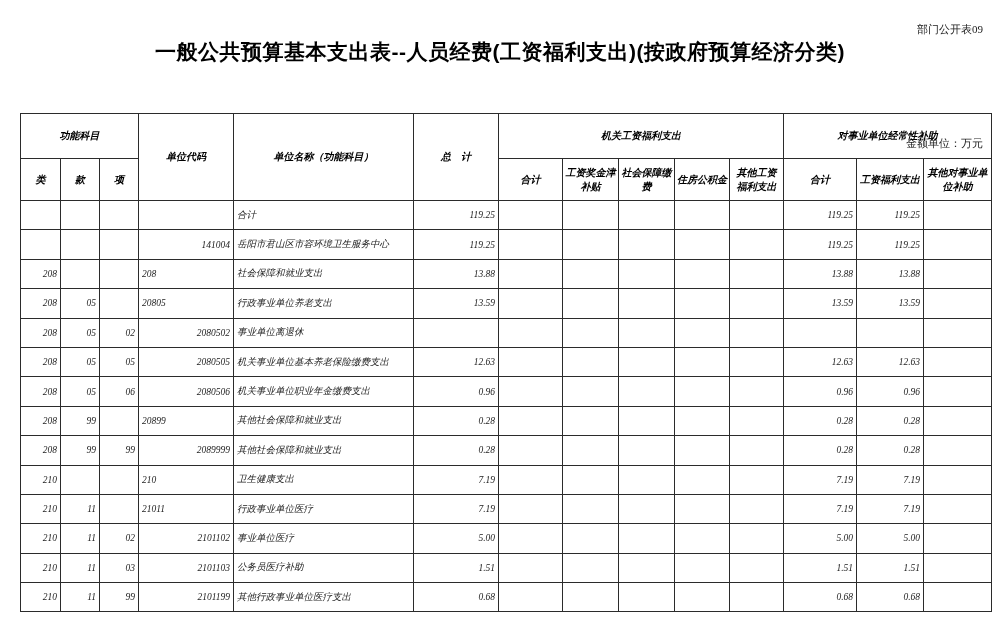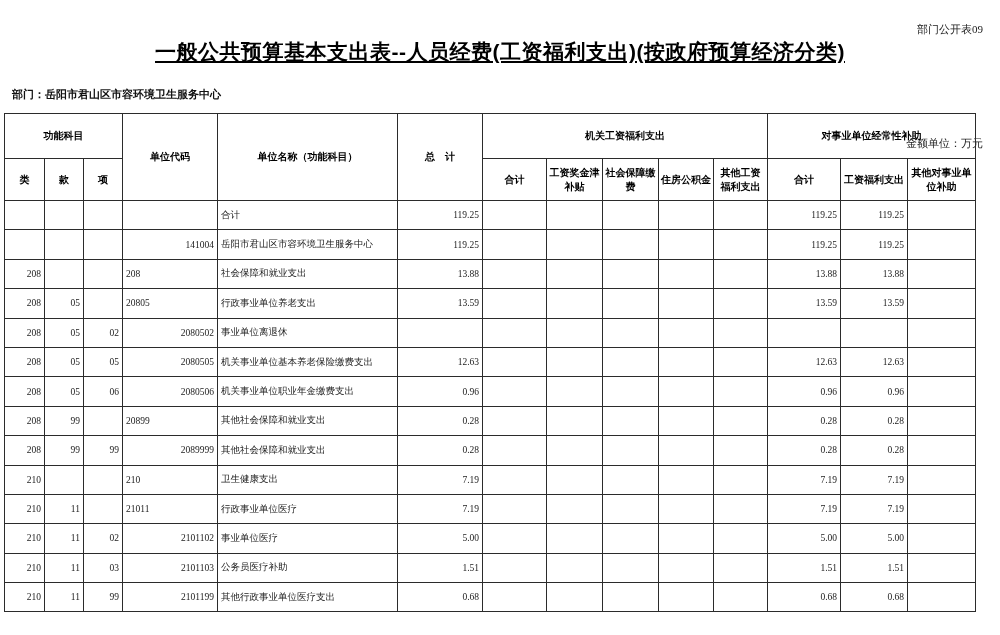--- a/index.html
+++ b/index.html
@@ -23,21 +23,20 @@
     position: absolute;
     top: 38px;
     left: 0;
     width: 1000px;
     text-align: center;
     font-size: 21px;
     font-weight: bold;
     font-family: "Liberation Sans", "DejaVu Sans", sans-serif;
     letter-spacing: 0.5px;
     color: #000;
-    text-decoration: underline;
   }
   .meta-row {
     position: absolute;
     top: 87px;
     left: 12px;
     width: 971px;
     height: 16px;
   }
   .meta-dept {
     position: absolute;
@@ -49,25 +48,26 @@
   }
   .meta-unit {
     position: absolute;
     right: 0; top: 1px;
     font-size: 11px;
     color: #222;
     margin-top: 48px;
   }
   table.budget {
     position: absolute;
-    left: 4px;
+    left: 20px;
     top: 113px;
     width: 971px;
     border-collapse: collapse;
     table-layout: fixed;
+    font-style: italic;
   }
   table.budget th, table.budget td {
     border: 1px solid #2b2b2b;
     overflow: hidden;
     vertical-align: middle;
   }
   table.budget th {
     font-family: "Liberation Sans", "DejaVu Sans", sans-serif;
     font-weight: bold;
     font-size: 10px;
@@ -92,21 +92,20 @@
   td.ind2 { padding-left: 58px; }
 </style>
 </head>
 <body>
 
 <div class="doc-ref">部门公开表09</div>
 
 <div class="page-title">一般公共预算基本支出表--人员经费(工资福利支出)(按政府预算经济分类)</div>
 
 <div class="meta-row">
-  <span class="meta-dept">部门：岳阳市君山区市容环境卫生服务中心</span>
   <span class="meta-unit">金额单位：万元</span>
 </div>
 
 <table class="budget">
   <colgroup>
     <col style="width:40px">
       <col style="width:39px">
       <col style="width:39px">
     <col style="width:95px">
       <col style="width:180px">

